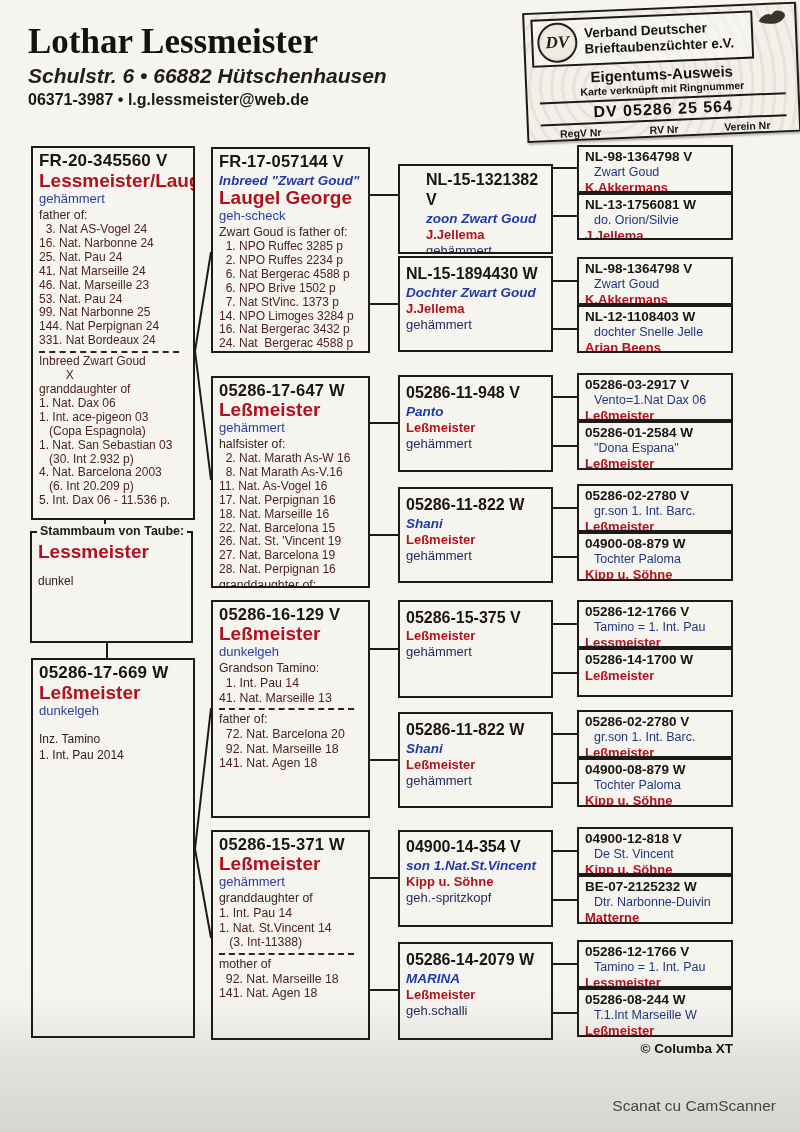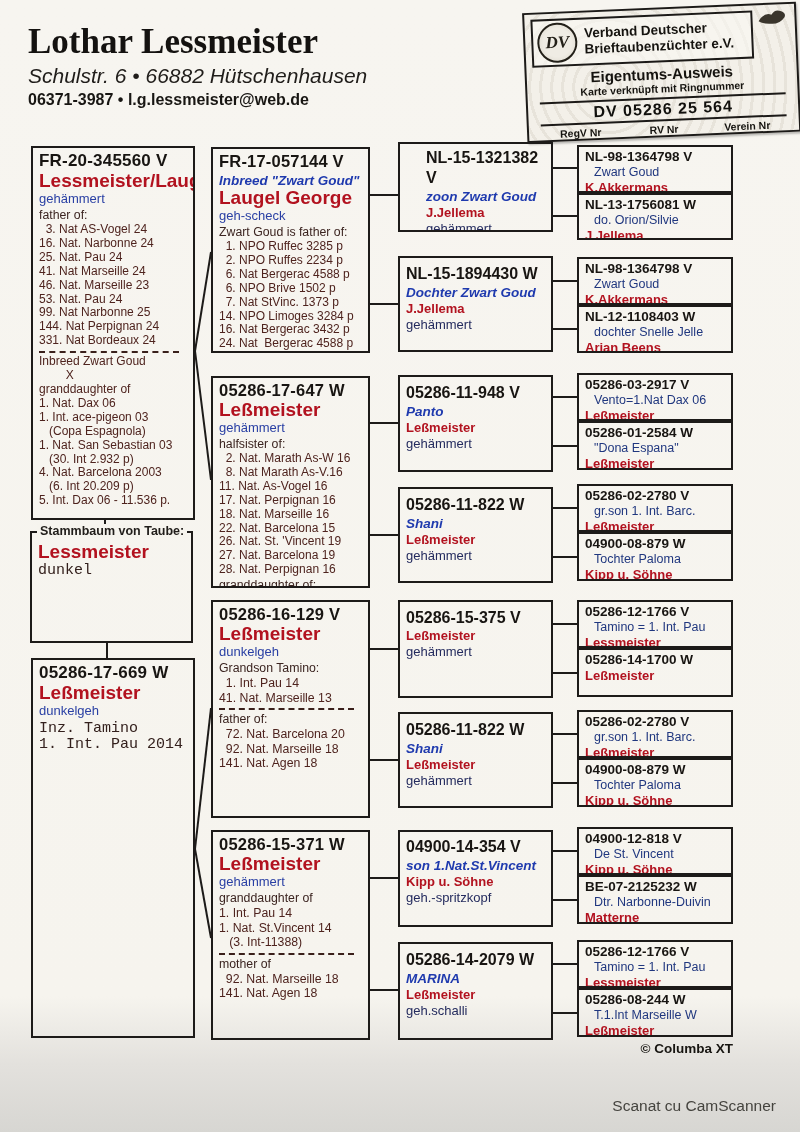--- a/index.html
+++ b/index.html
@@ -5,21 +5,21 @@
   html,body{margin:0;padding:0;background:#cfcecb;}
   .page{position:relative;width:800px;height:1132px;margin:0 auto;overflow:hidden;
         background:linear-gradient(180deg,#f7f5f0 0%,#f6f4ee 88%,#e3e1dd 94%,#d7d6d2 100%);
         font-family:"Liberation Sans",sans-serif;color:#201d1a;}
   svg.connectors{position:absolute;left:0;top:0;pointer-events:none;}
   svg.connectors line{stroke:#1d1b19;stroke-width:2;}
 
   
   .hdr{position:absolute;left:28px;top:22px;width:404px;}
   .h-name{font-family:"Liberation Serif",serif;font-weight:bold;font-size:35px;line-height:40px;color:#141210;}
-  .h-addr{font-style:italic;font-weight:400;font-size:21px;line-height:27px;color:#201d1a;}
+  .h-addr{font-style:italic;font-weight:700;font-size:21px;line-height:27px;color:#201d1a;}
   .h-contact{font-weight:bold;font-size:16px;line-height:22px;color:#181613;}
 
   
   .stamp{position:absolute;right:4px;top:2px;width:274px;height:130px;border:2px solid #1c1a18;
          background:#f3f0e9;transform:rotate(-2.4deg);transform-origin:97% 3%;box-sizing:border-box;
          box-shadow:1px 2px 2px rgba(0,0,0,.25);overflow:hidden;}
   .stamp .wm{position:absolute;left:0;top:0;right:0;bottom:0;
          background:repeating-radial-gradient(circle at 30% 60%, rgba(160,150,130,.14) 0 3px, transparent 3px 11px);}
   .stamp-head{position:relative;margin:5px 42px 0 6px;border:2px solid #1c1a18;display:flex;align-items:center;padding:2px 4px;background:rgba(250,248,243,.6);}
   .logo{width:36px;height:36px;border:2.5px solid #232019;border-radius:50%;display:flex;align-items:center;justify-content:center;flex:0 0 auto;background:radial-gradient(circle,#efece4 55%,#d9d4c8 100%);}
@@ -48,21 +48,21 @@
   .redname{color:#b2121f;font-weight:bold;font-size:19px;line-height:18px;}
   .redname.sm{font-size:13px;line-height:15.5px;}
   .bluename{color:#1f3aae;font-weight:bold;font-style:italic;font-size:13.5px;line-height:17px;}
   .colornote{color:#2a40a4;font-size:13px;line-height:17px;}
   .navynote{color:#242b5e;font-size:13px;line-height:16px;}
   .g4name{color:#20377f;font-size:12.5px;line-height:15px;margin-left:9px;}
   .ltitle{font-size:12.3px;line-height:15px;color:#3b2420;margin-top:1px;}
   .plist{font-size:12px;line-height:13.9px;color:#4e231e;white-space:pre-line;}
   .plist.md{font-size:12.3px;line-height:14.6px;}
   .divider{border-top:2px dashed #3a201b;margin:3px 8px 2px 0;}
-  .notes{font-size:15px;line-height:16px;color:#33201d;white-space:pre-line;margin-top:2px;font-family:Liberation Mono, monospace;}
+  .notes{font-size:12px;line-height:16px;color:#33201d;white-space:pre-line;margin-top:12px;}
 
   
   .subject{left:30px;top:531px;width:163px;height:112px;padding-top:10px;overflow:visible;}
   .legend{position:absolute;top:-9px;left:5px;background:#f6f4ee;padding:0 3px;font-weight:bold;font-size:12.5px;color:#201d1a;white-space:nowrap;}
 
   .footer-copy{position:absolute;left:577px;top:1041px;width:156px;text-align:right;font-weight:bold;font-size:13.5px;color:#171511;}
   .scan-label{position:absolute;right:24px;top:1097px;font-size:15.5px;color:#45443f;}
 </style>
 </head>
 <body>
@@ -240,21 +240,21 @@
     <div class="ltitle">granddaughter of</div>
     <div class="plist md">1. Int. Pau 14
 1. Nat. St.Vincent 14
 &nbsp;&nbsp;&nbsp;(3. Int-11388)</div>
     <div class="divider"></div>
     <div class="ltitle">mother of</div>
     <div class="plist md">&nbsp;&nbsp;92. Nat. Marseille 18
 141. Nat. Agen 18</div>
   </div>
 
-  <div class="box colC" style="top:142px;height:90px;padding-top:4px;padding-left:26px;">
+  <div class="box colC" style="top:164px;height:90px;padding-top:4px;padding-left:26px;">
     <div class="ring2">NL-15-1321382 V</div>
     <div class="bluename">zoon Zwart Goud</div>
     <div class="redname sm">J.Jellema</div>
     <div class="navynote">gehämmert</div>
   </div>
   <div class="box colC" style="top:256px;height:96px;padding-top:6px;">
     <div class="ring2">NL-15-1894430 W</div>
     <div class="bluename">Dochter Zwart Goud</div>
     <div class="redname sm">J.Jellema</div>
     <div class="navynote">gehämmert</div>

